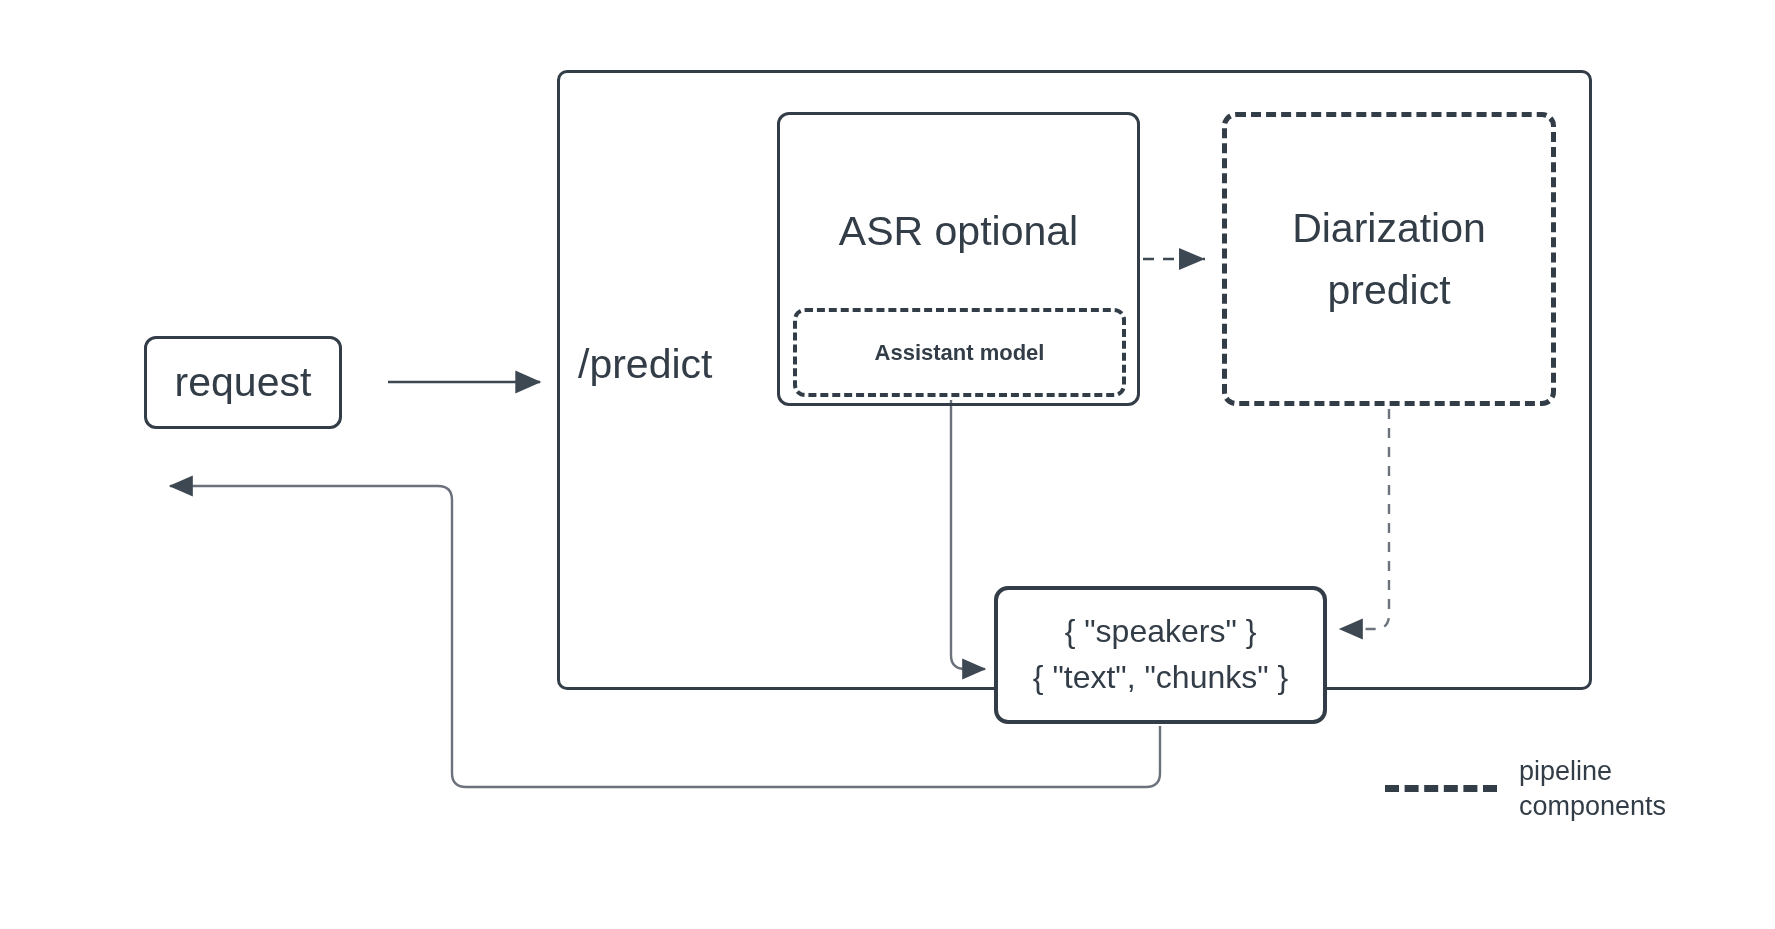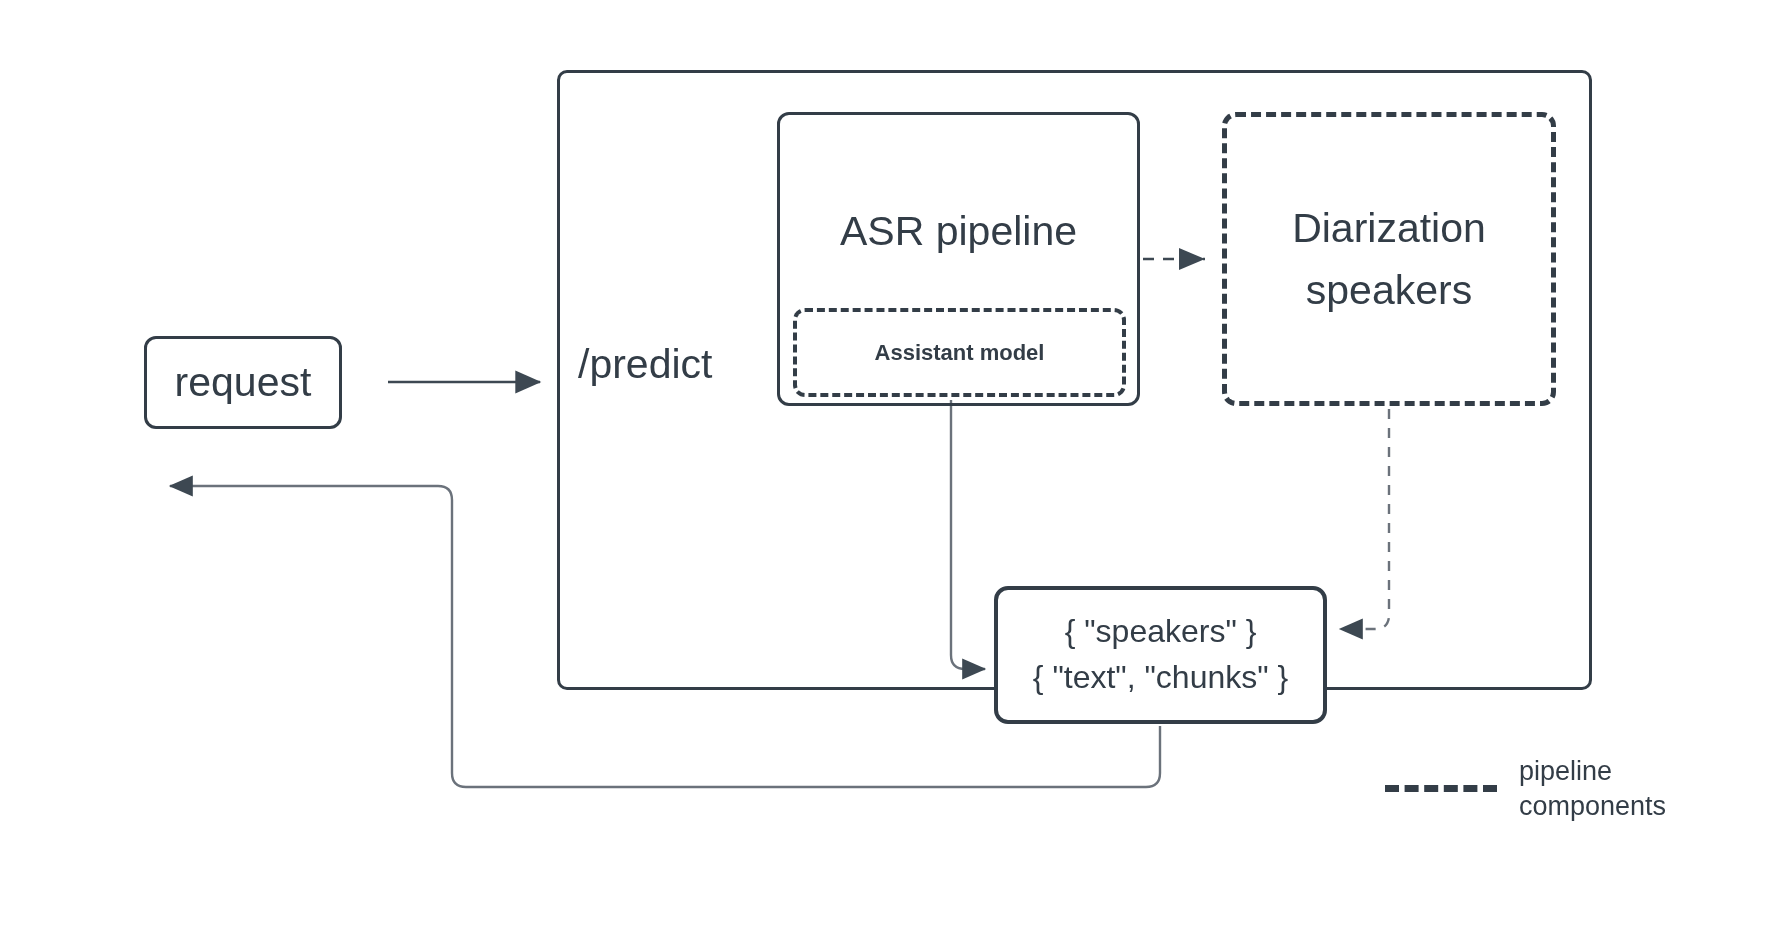--- a/index.html
+++ b/index.html
@@ -186,30 +186,30 @@
   </svg>
 
   <div class="node container-box"></div>
   <div class="predict-label">/predict</div>
 
   <div class="node request-box">
     <span>request</span>
   </div>
 
   <div class="node asr-box">
-    <span>ASR pipeline</span>
+    <span>ASR optional</span>
   </div>
 
   <div class="node assistant-box">
     <span>Assistant model</span>
   </div>
 
   <div class="node diarization-box">
     <span>Diarization</span>
-    <span>speakers</span>
+    <span>predict</span>
   </div>
 
   <div class="node output-box">
     <span class="output-line">{ "speakers" }</span>
     <span class="output-line">{ "text", "chunks" }</span>
   </div>
 
   <div class="legend">
     <span class="legend-dash"></span>
     <span class="legend-text">pipeline

